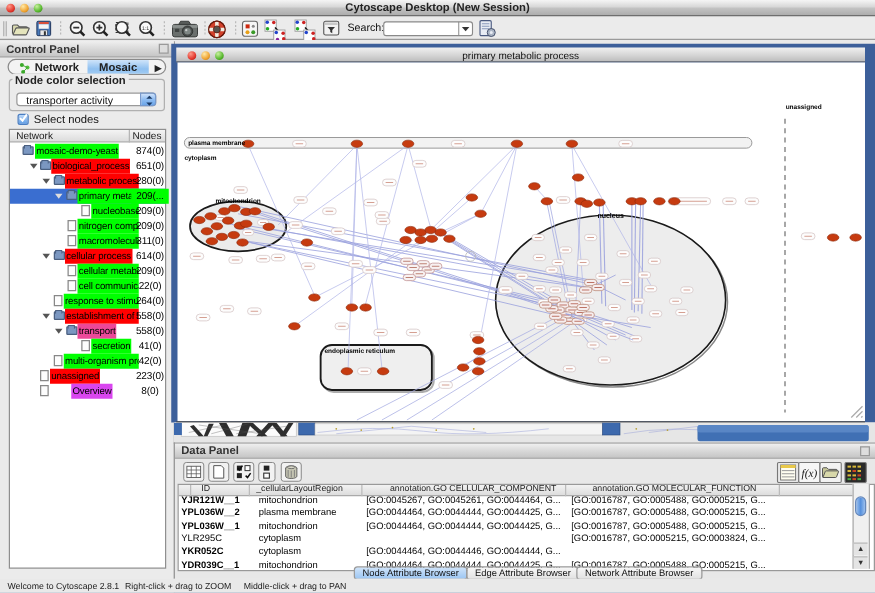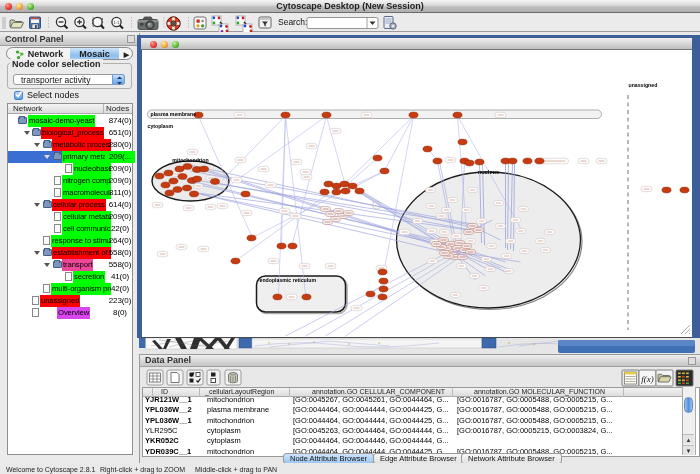--- a/index.html
+++ b/index.html
@@ -318,20 +318,21 @@
           </div>
       </div>
     </div>
   </div>
 
   <div class="abs" id="netwin">
     <div id="net-title">
       <div class="tl" style="left:9px; background:radial-gradient(circle at 35% 30%, #ff9a8a, #e3382e 60%, #9c1510);"></div>
       <div class="tl" style="left:20px; background:radial-gradient(circle at 35% 30%, #ffe9a8, #f0a431 60%, #b06a0a);"></div>
       <div class="tl" style="left:31px; background:radial-gradient(circle at 35% 30%, #c8f0a0, #58b82e 60%, #2a7a10);"></div>
+      <div style="position:absolute;left:0;top:2px;width:100%;text-align:center;font-size:8px;color:#111;">primary metabolic process</div>
     </div>
     <div id="net-canvas">
       <svg id="netsvg" width="551" height="287" viewBox="0 0 551 287" style="position:absolute;left:0;top:0">
           <g transform="translate(3,0)">
       <rect x="2.5" y="60" width="454" height="8.5" rx="4.2" fill="#f2f2f2" stroke="#9a9a9a" stroke-width="0.8"></rect>
       <ellipse cx="45.5" cy="131" rx="38.5" ry="20" fill="#ebebeb" stroke="#1a1a1a" stroke-width="1.4"></ellipse>
       <ellipse cx="345.0" cy="191.5" rx="92" ry="68" fill="none" stroke="#888" stroke-width="1.2"></ellipse>
       <ellipse cx="343.5" cy="190" rx="92" ry="68" fill="#ededed" stroke="#1a1a1a" stroke-width="1.3"></ellipse>
       <rect x="113.0" y="227.5" width="89" height="36" rx="9" fill="none" stroke="#777" stroke-width="1.6" opacity="0.6"></rect>
       <rect x="111.5" y="226" width="89" height="36" rx="9" fill="#efefef" stroke="#1a1a1a" stroke-width="1.5"></rect>
@@ -823,21 +824,20 @@
           </div>
       <div class="drow" style="top:27.6px;">
             <span class="dcell" style="left:2px;width:53px;font-weight:bold;">YPL036W__1</span>
             <span class="dcell" style="left:64px;width:82px;">mitochondrion</span>
             <span class="dcell" style="left:150px;width:158px;">[GO:0044464, GO:0044444, GO:0044425, G...</span>
             <span class="dcell" style="left:314px;width:165px;">[GO:0016787, GO:0005488, GO:0005215, G...</span>
           </div>
       <div class="drow" style="top:37.900000000000006px;">
             <span class="dcell" style="left:2px;width:53px;font-weight:normal;">YLR295C</span>
             <span class="dcell" style="left:64px;width:82px;">cytoplasm</span>
-            <span class="dcell" style="left:150px;width:158px;">[GO:0045263, GO:0044464, GO:0044444, G...</span>
             <span class="dcell" style="left:314px;width:165px;">[GO:0016787, GO:0005215, GO:0003824, G...</span>
           </div>
       <div class="drow" style="top:48.2px;">
             <span class="dcell" style="left:2px;width:53px;font-weight:bold;">YKR052C</span>
             <span class="dcell" style="left:64px;width:82px;">cytoplasm</span>
             <span class="dcell" style="left:150px;width:158px;">[GO:0044464, GO:0044446, GO:0044444, G...</span>
           </div>
       <div class="drow" style="top:58.5px;">
             <span class="dcell" style="left:2px;width:53px;font-weight:bold;">YDR039C__1</span>
             <span class="dcell" style="left:64px;width:82px;">mitochondrion</span>

